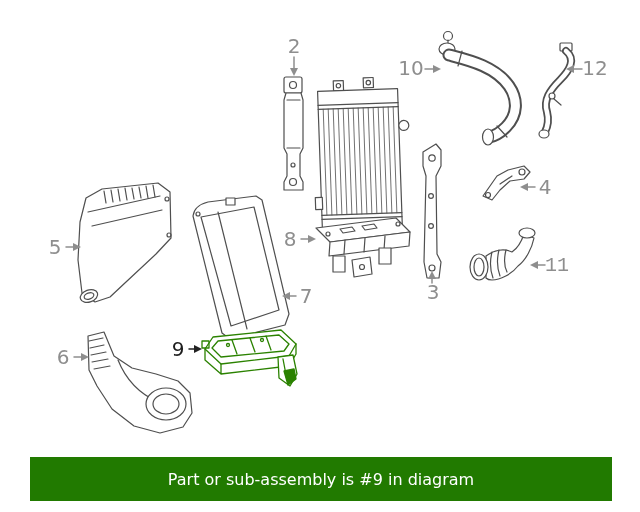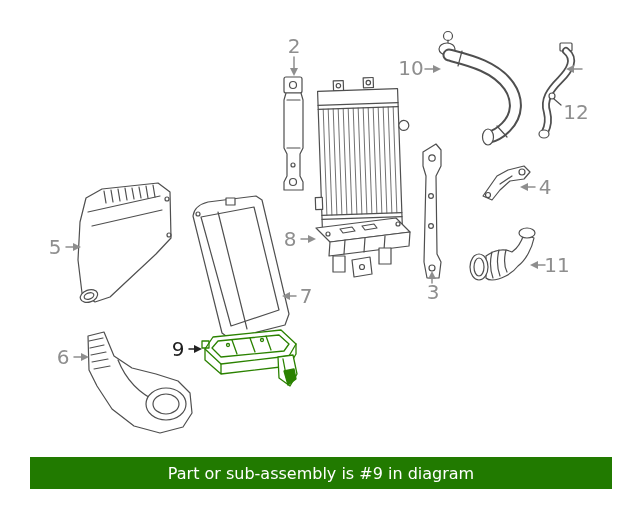--- a/index.html
+++ b/index.html
@@ -12,21 +12,21 @@
   .art .thin{stroke-width:.8}
   
   .arrow{stroke:#8E8E8E;stroke-width:1.5;fill:none}
   .arrow polygon{fill:#8E8E8E;stroke:none}
   .arrow.dark{stroke:#222}
   .arrow.dark polygon{fill:#222}
   
   .callout{position:absolute;transform:translate(-50%,-50%);font-size:20px;color:#8E8E8E;
            user-select:none;white-space:nowrap}
   
-  .banner{position:absolute;left:30px;top:457px;width:582px;height:32px;background:#217A00;
+  .banner{position:absolute;left:30px;top:457px;width:582px;height:44px;background:#217A00;
           color:#fff;display:flex;flex-direction:column;align-items:center;justify-content:center;
           font-size:16px;line-height:21px;text-align:center}
 </style>
 </head>
 <body>
 
 <div class="stage">
 
   <svg width="640" height="512" viewBox="0 0 640 512">
     <g class="art">
@@ -210,26 +210,26 @@
       </g>
       <g class="arrow dark">
         <line x1="189" y1="349" x2="194" y2="349"></line>
           <polygon points="194,345 202,349 194,353"></polygon>
       </g>
     </g>
   </svg>
 
   <div class="callout" style="left: 294px; top: 46px; color: rgb(142, 142, 142);">2</div>
   <div class="callout" style="left: 411px; top: 68px; color: rgb(142, 142, 142);">10</div>
-  <div class="callout" style="left: 576px; top: 68px; color: rgb(142, 142, 142); margin-top: 44px;">12</div>
+  <div class="callout" style="left: 595px; top: 68px; color: rgb(142, 142, 142);">12</div>
   <div class="callout" style="left: 545px; top: 187px; color: rgb(142, 142, 142);">4</div>
   <div class="callout" style="left: 55px; top: 247px; color: rgb(142, 142, 142);">5</div>
   <div class="callout" style="left: 290px; top: 239px; color: rgb(142, 142, 142);">8</div>
   <div class="callout" style="left: 433px; top: 292px; color: rgb(142, 142, 142);">3</div>
-  <div class="callout" style="left: 557px; top: 265px; color: rgb(142, 142, 142);">11</div>
+  <div class="callout" style="left: 557px; top: 265px; color: rgb(142, 142, 142); font-family: Liberation Mono, monospace;">11</div>
   <div class="callout" style="left: 306px; top: 296px; color: rgb(142, 142, 142);">7</div>
   <div class="callout" style="left: 63px; top: 357px; color: rgb(142, 142, 142);">6</div>
   <div class="callout" style="left: 178px; top: 349px; color: rgb(28, 28, 28);">9</div>
 
   <div class="banner" style="background-color: rgb(33, 122, 0);">
     <div>Part or sub-assembly is #9 in diagram</div>
   </div>
 
 </div>
 

